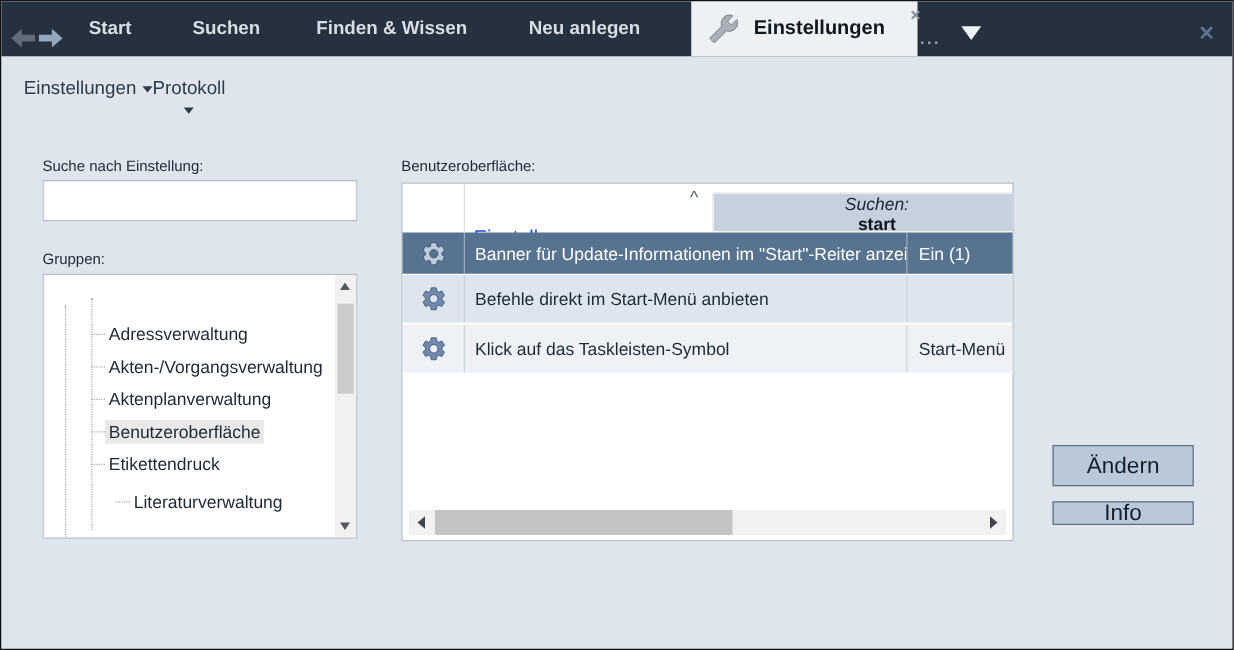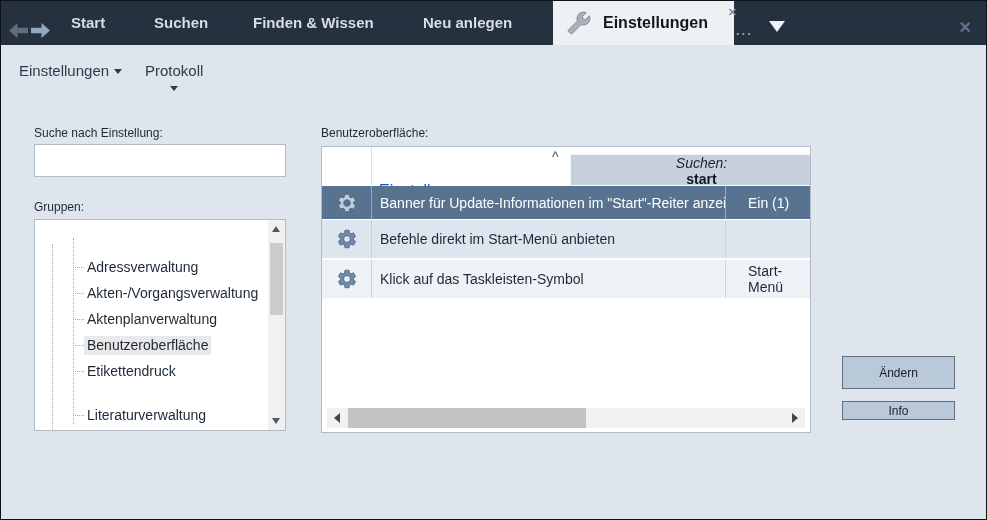--- a/index.html
+++ b/index.html
@@ -23,41 +23,41 @@
   }
   .active-tab-label { font-weight:bold; font-size:16px; color:#10181f; }
   .tab-close { position:absolute; top:5px; right:-3px; font-size:11px; font-weight:bold; color:#848f9c; }
   .overflow-dots { position:absolute; left:735px; top:22px; color:#9aa4b1; font-weight:bold; font-size:13px; letter-spacing:2px; }
   .caret-down { position:absolute; left:768px; top:20px; width:0; height:0;
     border-left:8px solid transparent; border-right:8px solid transparent; border-top:11px solid #edf2f8; }
   .window-close { position:absolute; right:14px; top:19px; color:#5d7492; font-weight:bold; font-size:16px; line-height:1; }
   
   .menu-item { position:absolute; top:61px; font-size:15px; color:#2b3b4b; display:flex; align-items:center; gap:5px; cursor:default; }
   .menu-einstellungen { left:18px; }
-  .menu-protokoll { left:144px;flex-direction:column; }
+  .menu-protokoll { left:121px;flex-direction:column; }
   .mi-caret { width:0; height:0; border-left:4px solid transparent; border-right:4px solid transparent; border-top:5px solid #2b3b4b; margin-top:2px; }
   
   .lbl { position:absolute; font-size:12px; color:#1d2936; }
   .lbl-search { left:33px; top:125px; }
   .lbl-groups { left:33px; top:199px; }
   .lbl-title  { left:320px; top:125px; }
   
   .search-input { position:absolute; left:33px; top:143px; width:252px; height:33px;
     background:#fff; border:1px solid #b2bcc6; font-size:14px; padding:0 6px; font-family:inherit; }
   .tree-box { position:absolute; left:33px; top:218px; width:252px; height:212px;
     background:#fff; border:1px solid #b2bcc6; overflow:hidden; }
   .tree-root { position:absolute; left:12px; top:7px; height:22px; display:flex; align-items:center; gap:6px; font-size:14px; color:#1d2936; }
   .expander { width:11px; height:11px; border:1px solid #848b93; background:#fff; position:relative; flex:none; }
   .expander::before { content:""; position:absolute; left:2px; right:2px; top:4px; border-top:1px solid #3a4148; }
   .vline1 { position:absolute; left:17px; top:24px; bottom:0; width:0; border-left:1px dotted #a7adb3; }
   .vline2 { position:absolute; left:38px; top:18px; height:186px; width:0; border-left:1px dotted #a7adb3; }
   .tree-child { position:absolute; left:49px; height:22px; display:flex; align-items:center; font-size:14px; color:#1d2936; }
   .tree-child::before { content:""; position:absolute; left:-11px; top:50%; width:11px; border-top:1px dotted #a7adb3; }
   .tc-0 { top:36px; } .tc-1 { top:62px; } .tc-2 { top:88px; } .tc-3 { top:114px; }
-  .tc-4 { top:140px; } .tc-5 { top:184px; } .tc-6 { top:192px; }
+  .tc-4 { top:140px; } .tc-5 { top:170px;margin-left:20px; } .tc-6 { top:192px; }
   .tree-label { padding:1px 3px 2px 3px; white-space:nowrap; }
   .tree-label.selected { background:#e9e9e9; }
   .tree-scroll { position:absolute; right:0; top:0; bottom:0; width:17px; background:#f1f1f1; }
   .tscroll-thumb { position:absolute; top:23px; left:2px; width:13px; height:72px; background:#cbcbcb; }
   .tri-up { position:absolute; top:6px; left:4px; width:0; height:0;
     border-left:4px solid transparent; border-right:4px solid transparent; border-bottom:6px solid #4f5a64; }
   .tri-down { position:absolute; bottom:6px; left:4px; width:0; height:0;
     border-left:4px solid transparent; border-right:4px solid transparent; border-top:6px solid #4f5a64; }
   
   .table-box { position:absolute; left:320px; top:145px; width:490px; height:287px; background:#fff; border:1px solid #b2bcc6; }
@@ -70,31 +70,31 @@
   .so-value { font-weight:bold; font-size:14px; color:#0e171f; margin-left:22px; }
   .so-caret { width:1px; height:16px; background:#111; margin-left:1px; }
   .so-close { margin-left:auto; margin-right:14px; font-size:13px; color:#222; cursor:default; }
   .trow { position:absolute; left:0; right:0; display:flex; }
   .trow-0 { top:39px; height:33px; background:#587390; color:#fff; }
   .trow-1 { top:73px; height:39px; background:#dde6ee; color:#1d2936; border-bottom:1px solid #fbfdfe; }
   .trow-2 { top:113px; height:39px; background:#eef2f6; color:#1d2936; border-bottom:1px solid #fbfdfe; }
   .cell-icon { width:50px; flex:none; display:flex; align-items:center; justify-content:center; border-right:1px solid #c7d1da; }
   .trow-0 .cell-icon { border-right-color:rgba(255,255,255,.4); }
   .cell-text { flex:1; padding-left:8px; font-size:14px; display:flex; align-items:center; white-space:nowrap; overflow:hidden; }
-  .cell-val { width:85px; flex:none; display:flex; align-items:center; padding-left:22px;
+  .cell-val { width:85px; flex:none; display:flex; align-items:center; padding-left:9px;
     border-left:1px solid #ccd5dd; font-size:14px; }
   .trow-0 .cell-val { border-left-color:rgba(255,255,255,.4); }
   .hscroll { position:absolute; left:5px; right:5px; bottom:4px; height:20px; background:#f1f1f1; }
   .hs-thumb { position:absolute; left:21px; top:0; height:100%; width:238px; background:#c3c3c3; }
   .tri-left { position:absolute; left:7px; top:5px; width:0; height:0;
     border-top:5px solid transparent; border-bottom:5px solid transparent; border-right:6px solid #3f464d; }
   .tri-right { position:absolute; right:7px; top:5px; width:0; height:0;
     border-top:5px solid transparent; border-bottom:5px solid transparent; border-left:6px solid #3f464d; }
   
-  .btn { position:absolute; background:#b9c9d9; border:1px solid #5e7081; font-size:12px; color:#141f2b;
+  .btn { position:absolute; background:#b9c9d9; border:1px solid #5e7081; font-size:18px; color:#141f2b;
     display:flex; align-items:center; justify-content:center; font-family:inherit; cursor:default; }
   .btn-change { left:841px; top:355px; width:113px; height:33px; }
   .btn-info   { left:841px; top:400px; width:113px; height:19px; }
   .btn-close  { left:856px; top:467px; width:114px; height:34px; }
 </style>
 </head>
 <body>
 
 <div class="window">
 

